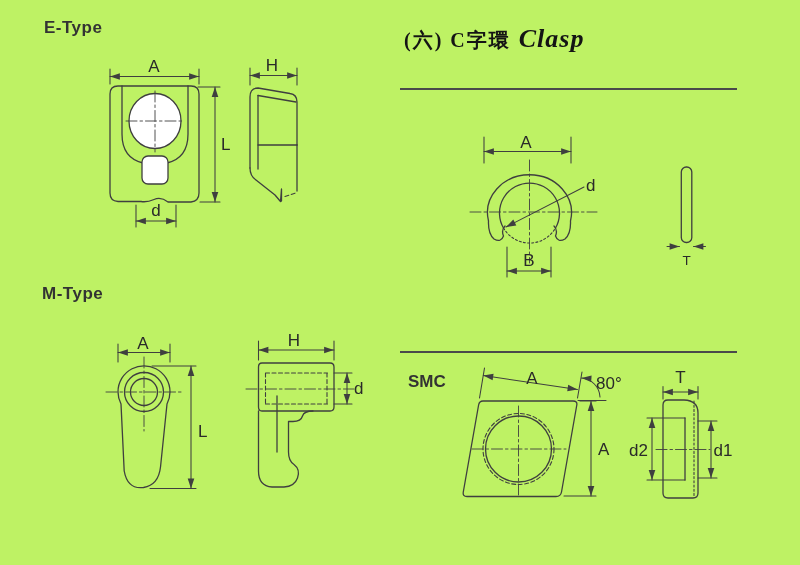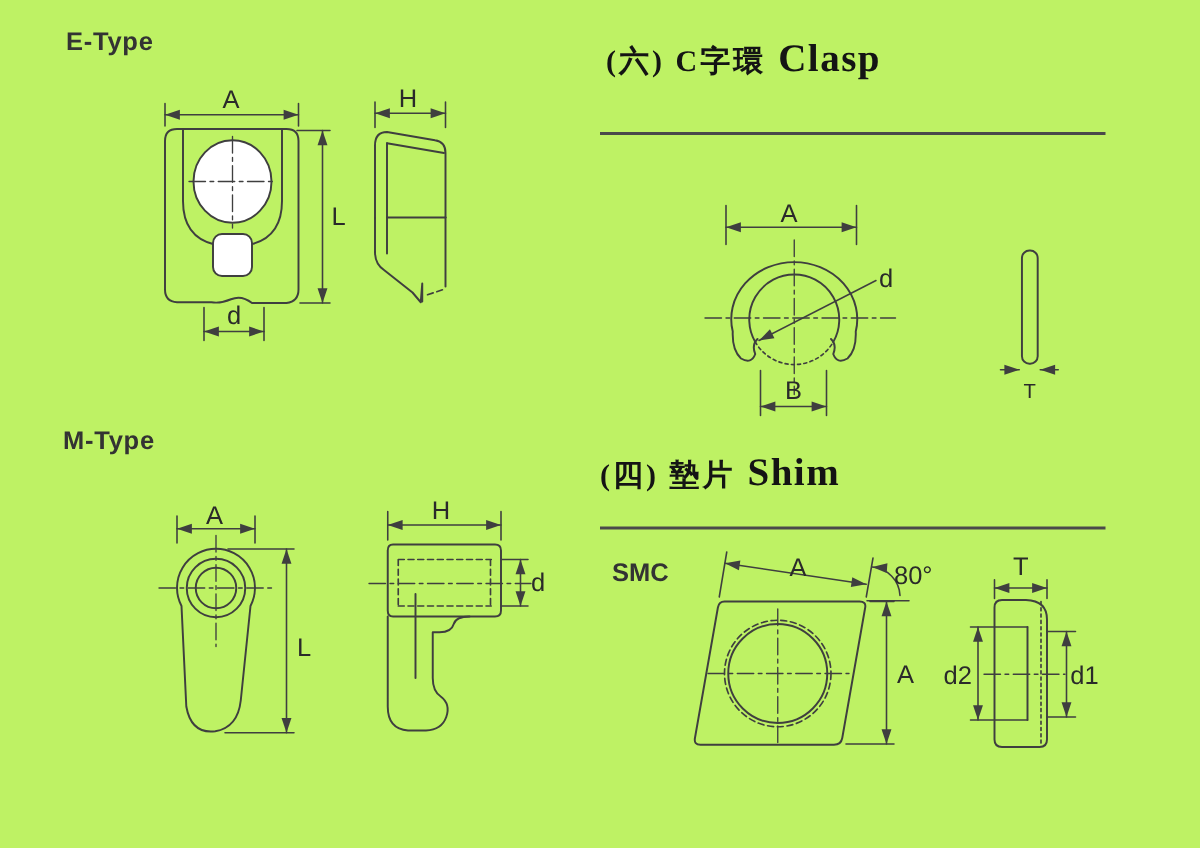--- a/index.html
+++ b/index.html
@@ -3,21 +3,21 @@
 <meta charset="utf-8">
 <style>
   html,body{margin:0;padding:0;background:#ffffff;}
   .canvas{position:relative;width:800px;height:565px;background:#bef264;overflow:hidden;
           font-family:"Liberation Sans",sans-serif;}
   .type-label{position:absolute;font-size:17px;font-weight:600;color:#333;letter-spacing:.5px;}
   #etype-label{left:44px;top:18px;}
   #mtype-label{left:42px;top:284px;}
   .section-title{position:absolute;font-family:"Liberation Serif",serif;font-weight:bold;color:#141414;white-space:nowrap;}
   .section-title .zh{font-size:20px;letter-spacing:2px;}
-  .section-title .en{font-size:26px;margin-left:8px;letter-spacing:1px;}
+  .section-title .en{font-size:26px;margin-left:8px;letter-spacing:1px;font-style:italic;}
   #clasp-title{left:404px;top:24px;}
   #shim-title{left:400px;top:300px;}
   .rule{position:absolute;height:2px;background:#4a4a4a;}
   #rule-clasp{left:400px;top:88px;width:337px;}
   #rule-shim{left:400px;top:351px;width:337px;}
   #smc-label{position:absolute;left:408px;top:372px;font-size:17px;font-weight:600;color:#333;}
   svg{position:absolute;left:0;top:0;}
   .ln{stroke:#3f3f3f;stroke-width:1.3;fill:none;stroke-linecap:round;stroke-linejoin:round;}
   .dim{stroke-width:1.05;}
   .cl{stroke-width:0.9;stroke-dasharray:11 3 2.5 3;}
@@ -33,23 +33,20 @@
 <div class="canvas">
 
   <div class="type-label" id="etype-label">E-Type</div>
   <div class="type-label" id="mtype-label">M-Type</div>
 
   <div class="section-title" id="clasp-title">
     <span class="zh">(六) C字環</span><span class="en">Clasp</span>
   </div>
   <div class="rule" id="rule-clasp"></div>
 
-  <div class="section-title" id="shim-title">
-    <span class="zh">(四) 墊片</span><span class="en">Shim</span>
-  </div>
   <div class="rule" id="rule-shim"></div>
 
   <div id="smc-label">SMC</div>
 
   <svg width="800" height="565" viewBox="0 0 800 565">
     <defs>
       <marker id="ar" viewBox="0 0 10 7" markerWidth="11" markerHeight="8" refX="9.5" refY="3.5" orient="auto-start-reverse" markerUnits="userSpaceOnUse">
         <path d="M0.5,0.5 L9.5,3.5 L0.5,6.5 Z" fill="#3f3f3f"></path>
       </marker>
     </defs>

